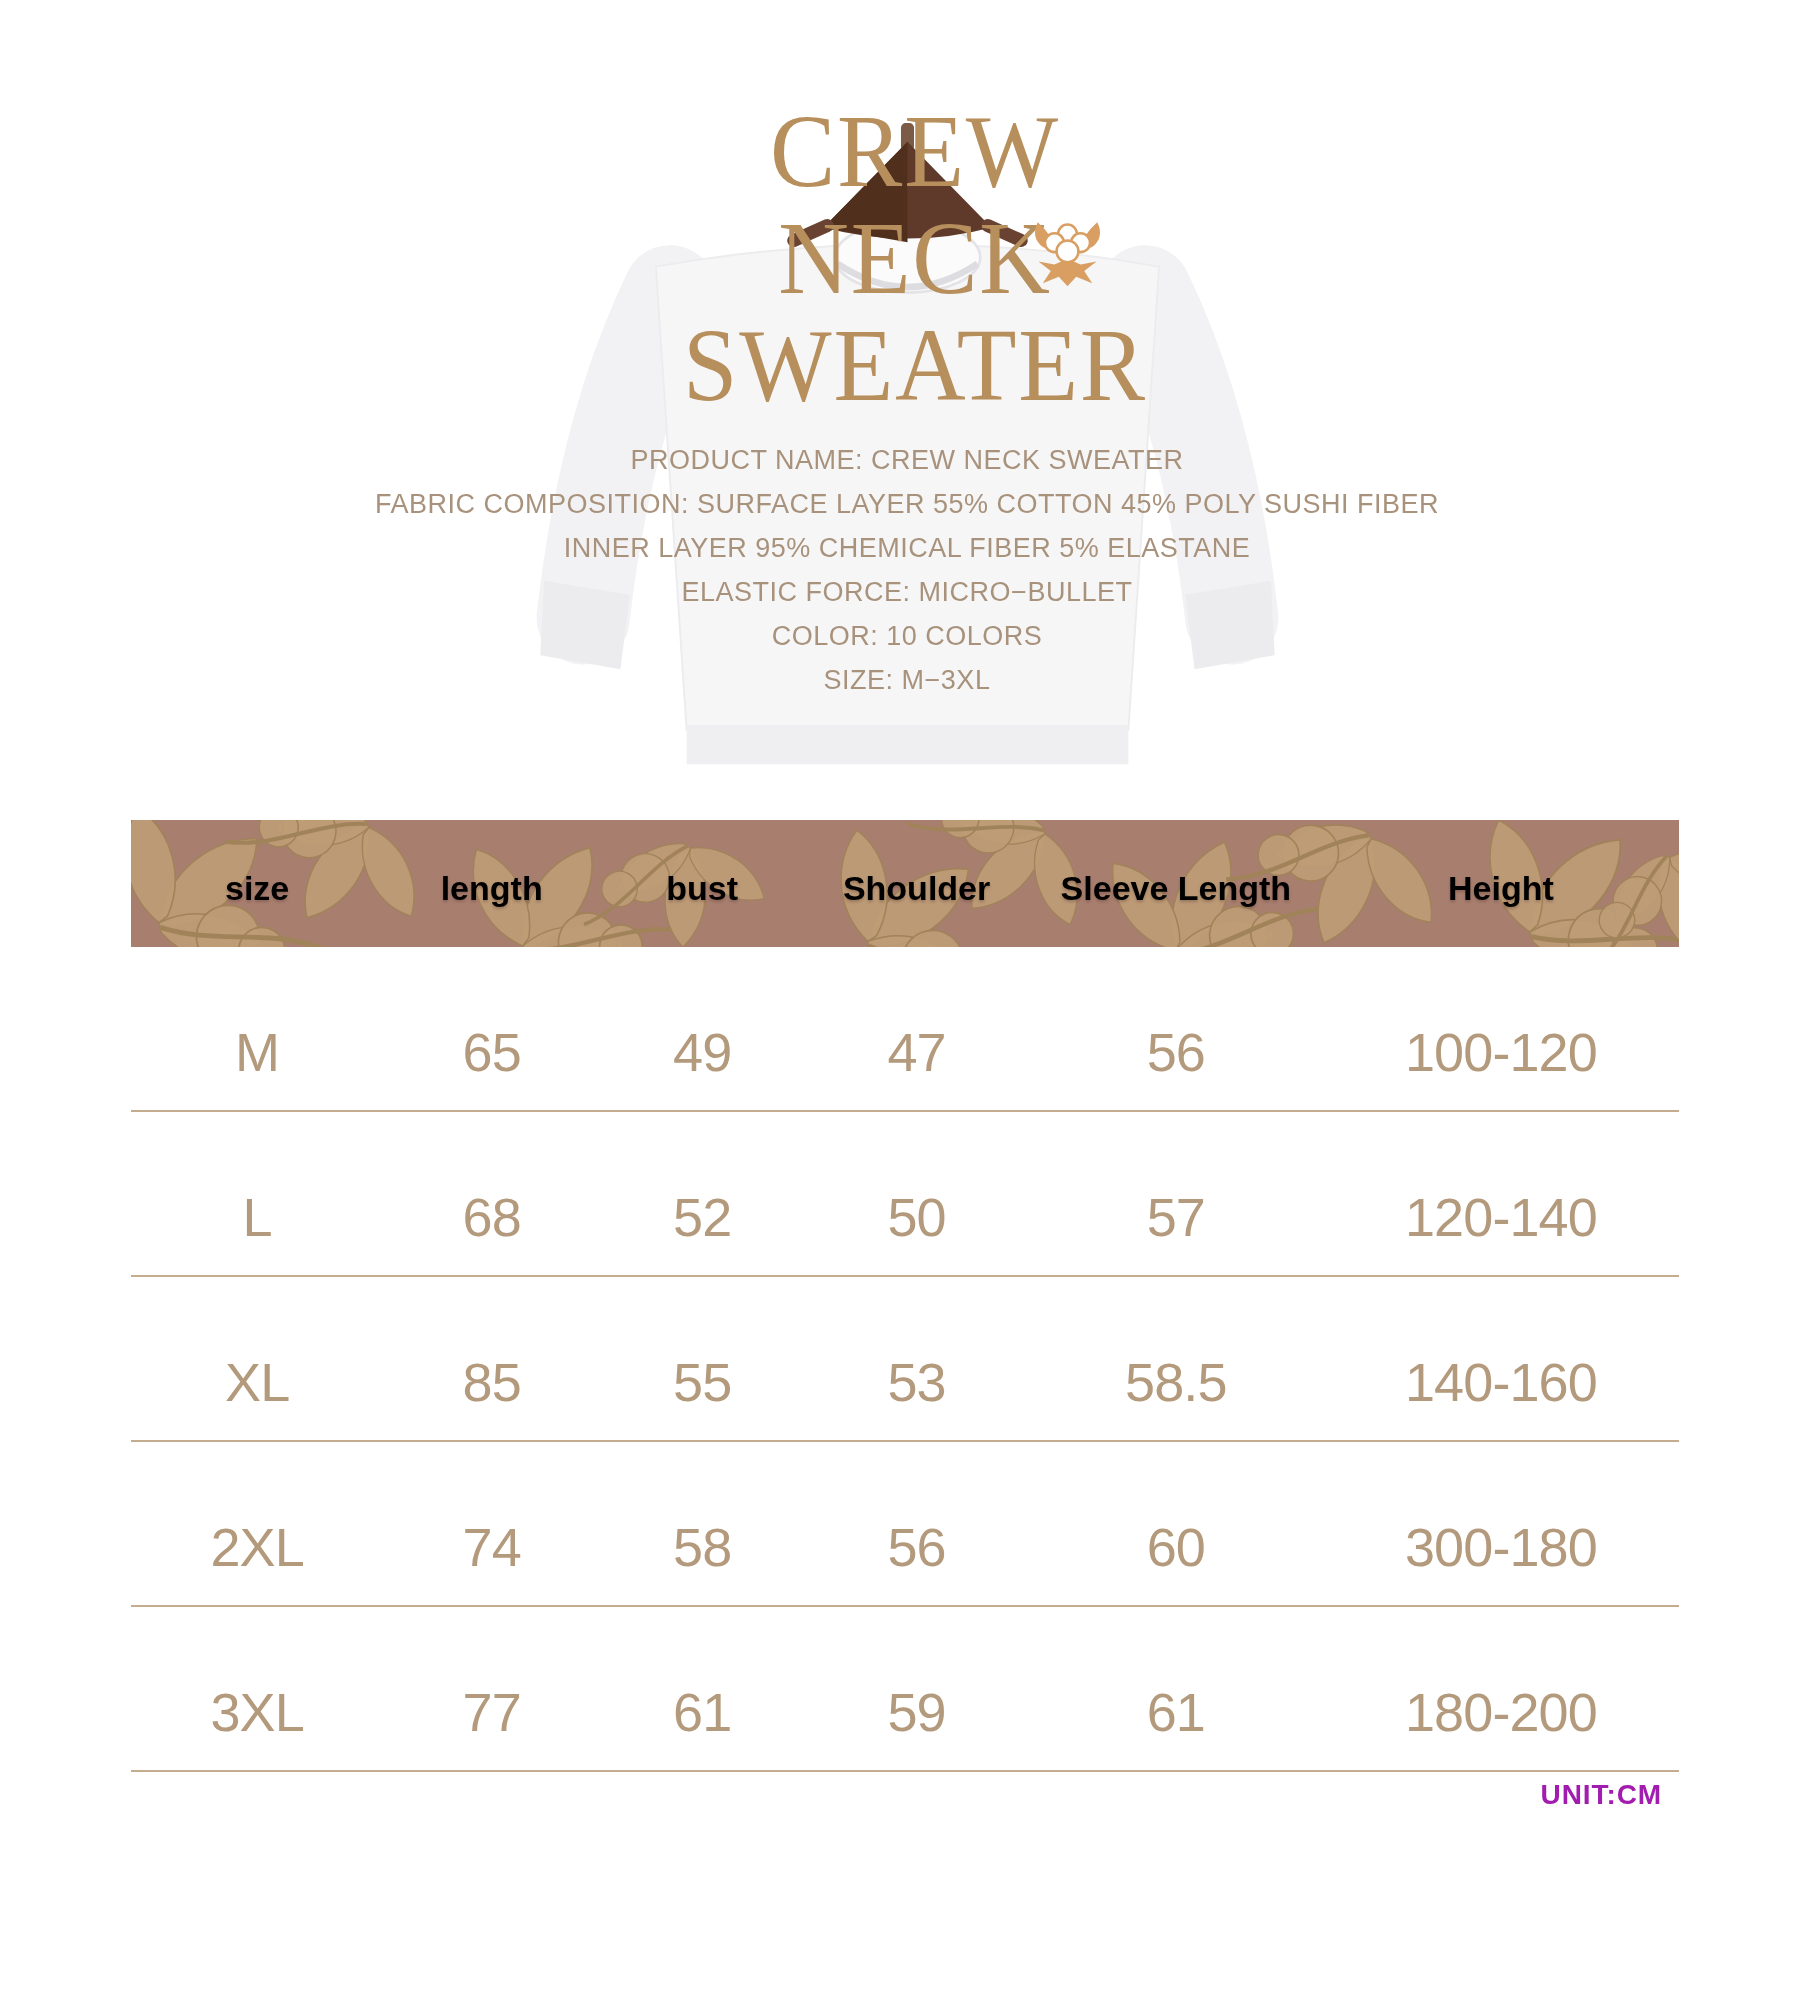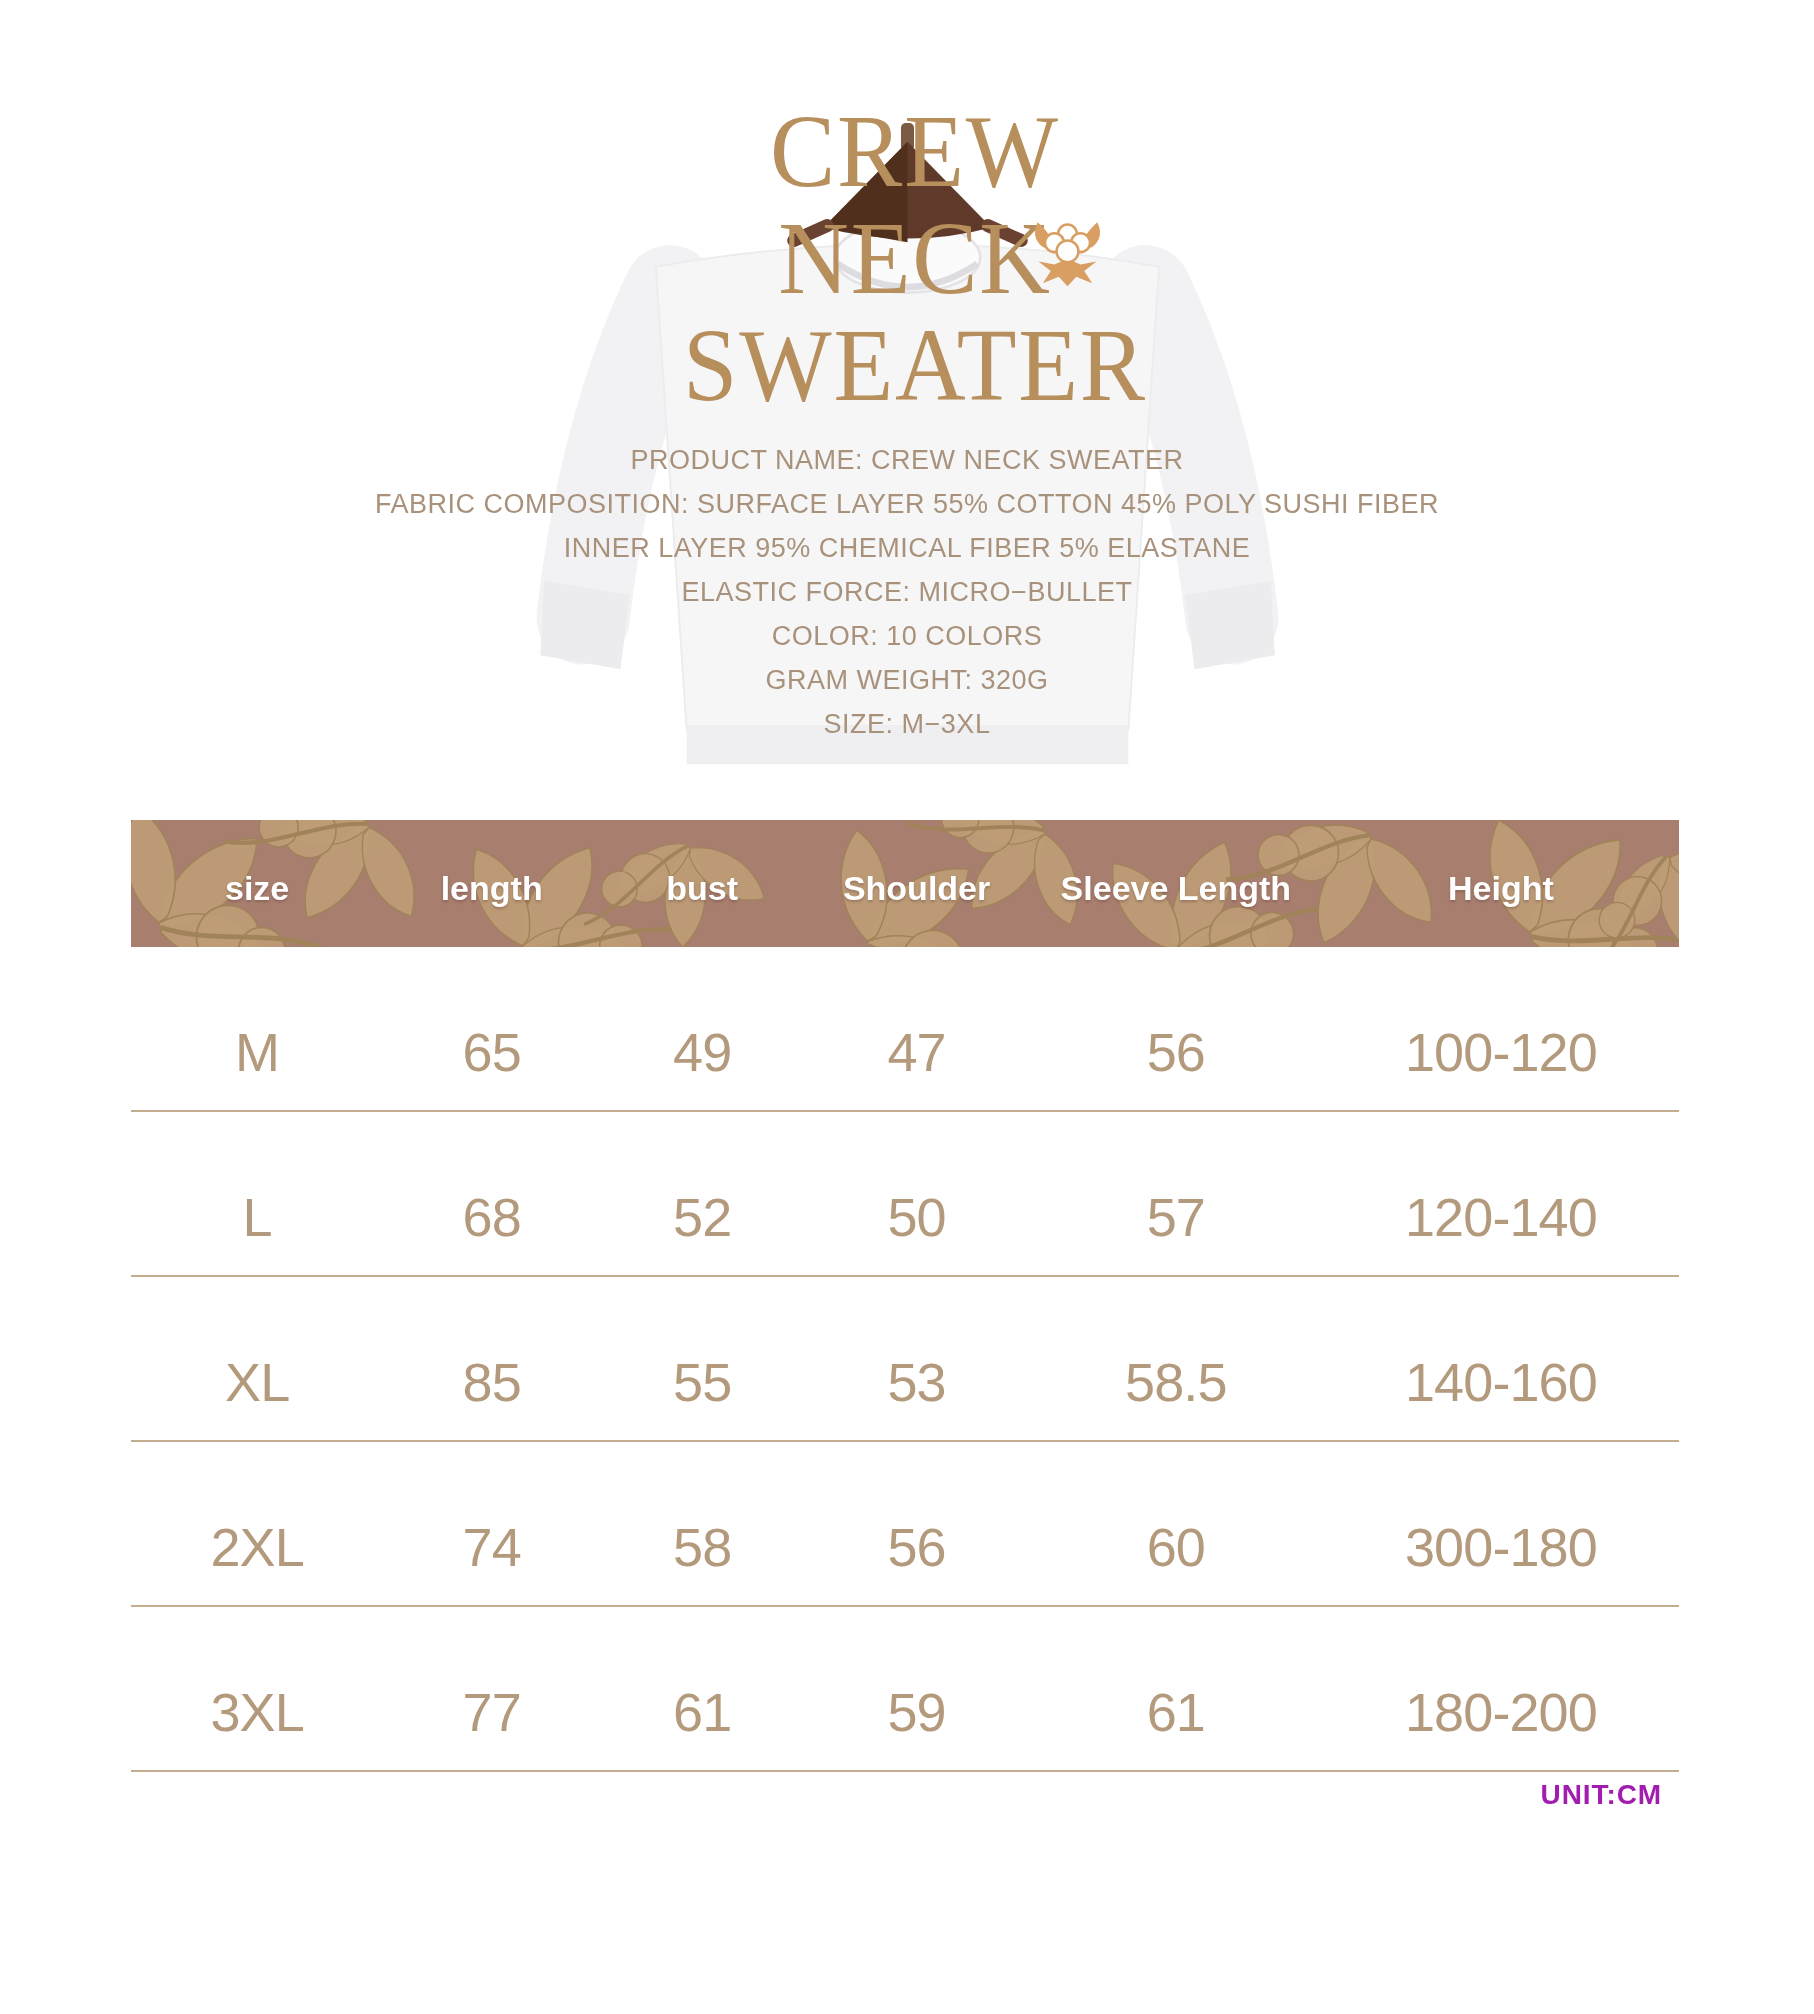--- a/index.html
+++ b/index.html
@@ -24,21 +24,21 @@
   }
   .info-line{white-space:nowrap;}
   
   .size-table{position:absolute;left:131px;top:820px;width:1548px;z-index:3;}
   .table-header{
     position:relative;height:127px;background:#a87e6f;overflow:hidden;
     display:flex;align-items:center;
   }
   .pattern-svg{position:absolute;left:0;top:0;width:100%;height:100%;z-index:0;}
   .hcell{
-    position:relative;z-index:1;color:#ffffff;font-weight:bold;font-size:34px;
+    position:relative;z-index:1;color:#000000;font-weight:bold;font-size:34px;
     text-align:center;padding-top:9.3px;box-sizing:border-box;
     text-shadow:0 1.9px 2.8px rgba(92,58,48,.35);white-space:nowrap;
   }
   .trow{
     height:165px;display:flex;align-items:flex-end;box-sizing:border-box;
     padding-bottom:31px;border-bottom:2.8px solid #c4ad8e;
   }
   .bcell{
     font-size:54px;line-height:1;color:#b49a7c;text-align:center;
     letter-spacing:-0.9px;white-space:nowrap;
@@ -93,21 +93,20 @@
       <circle cx="50" cy="46" r="15"></circle>
     </g>
   </svg>
 
   <div class="info-block">
     <div class="info-line">PRODUCT NAME: CREW NECK SWEATER</div>
     <div class="info-line">FABRIC COMPOSITION: SURFACE LAYER 55% COTTON 45% POLY SUSHI FIBER</div>
     <div class="info-line">INNER LAYER 95% CHEMICAL FIBER 5% ELASTANE</div>
     <div class="info-line">ELASTIC FORCE: MICRO−BULLET</div>
     <div class="info-line">COLOR: 10 COLORS</div>
-    <div class="info-line">GRAM WEIGHT: 320G</div>
     <div class="info-line">SIZE: M−3XL</div>
   </div>
 
   <div class="size-table">
     <div class="table-header">
       <svg class="pattern-svg" viewBox="0 0 1660 136" preserveAspectRatio="none" aria-hidden="true">
         <defs>
           <path id="lf" d="M0,0 C18,-40 60,-56 96,-46 C86,-12 48,12 8,6 Z"></path>
           <g id="cluster">
             <use href="#lf"></use>

